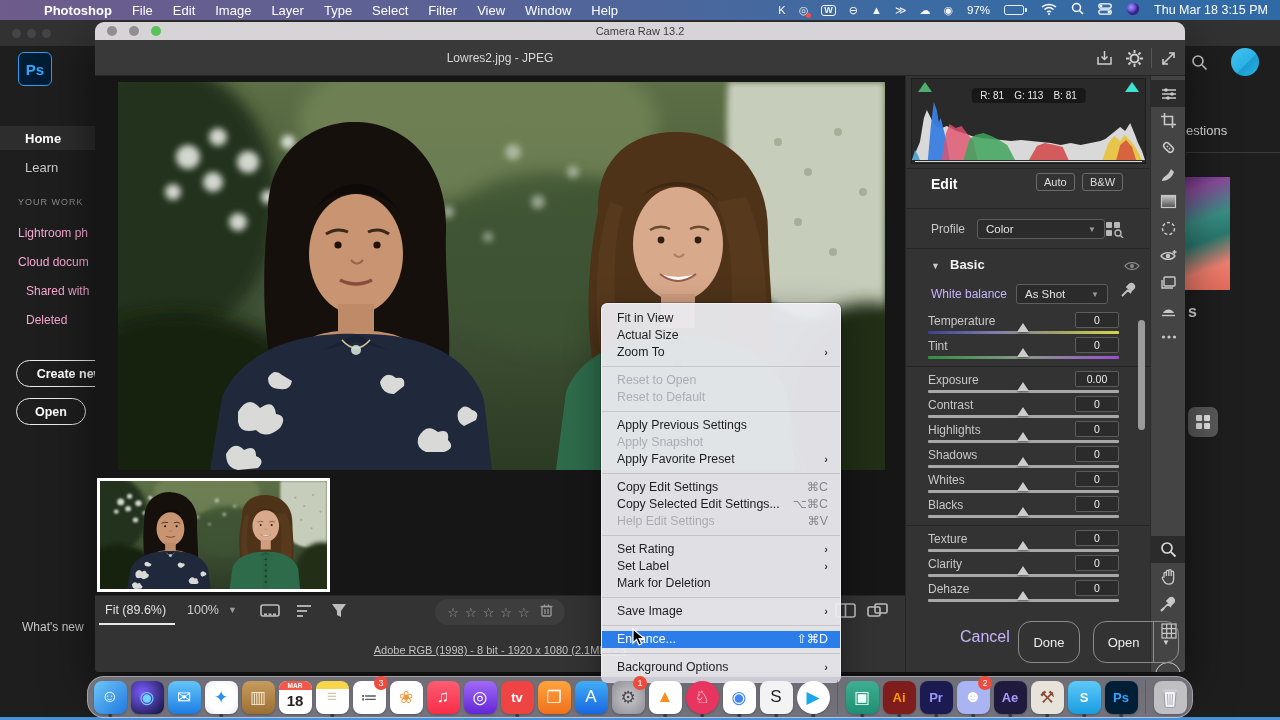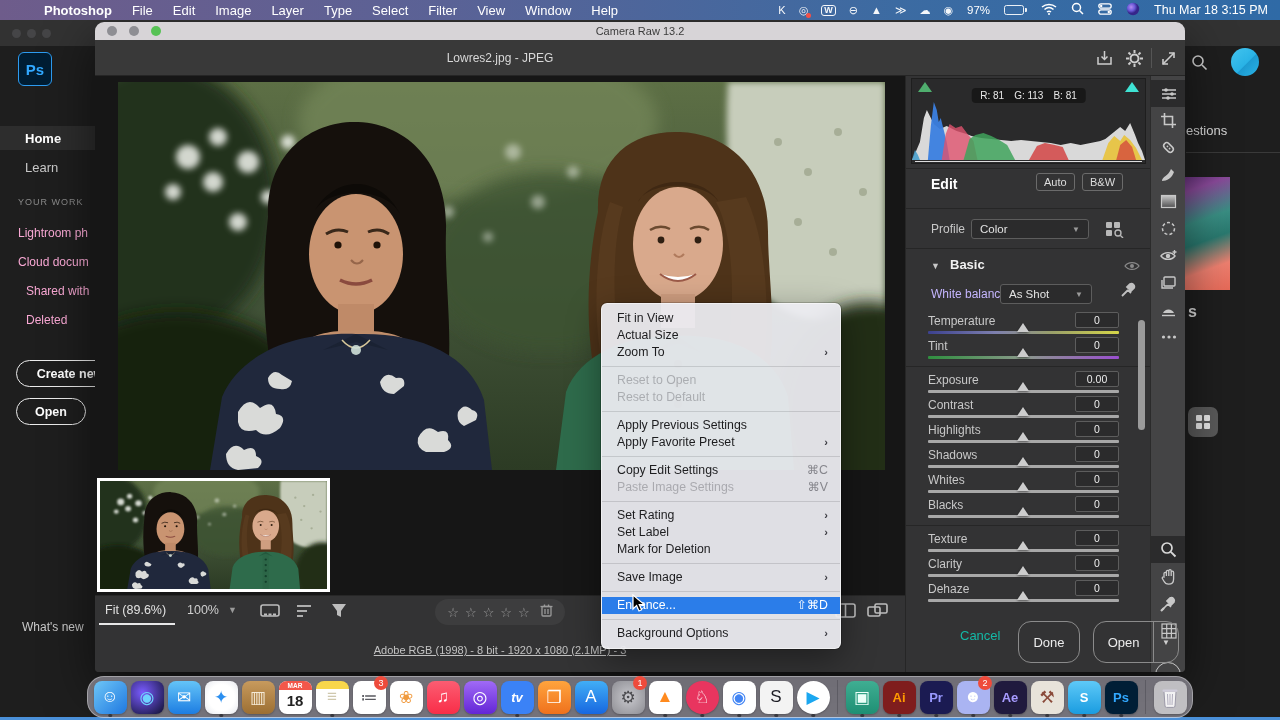--- a/index.html
+++ b/index.html
@@ -107,21 +107,21 @@
   .sl-track.temp { background:linear-gradient(90deg,#3c418f,#7d7fae 35%,#9aa06a 65%,#d6d648); }
   .sl-track.tint { background:linear-gradient(90deg,#2f8f3f,#8a998a 50%,#9a4fd0); }
   .sl-thumb { position:absolute; left:111px; top:11px; width:0; height:0;
     border-left:6px solid transparent; border-right:6px solid transparent; border-bottom:9px solid #cccccc;
     filter:drop-shadow(0 1px 1px rgba(0,0,0,.5)); }
   .sl-gap { width:245px; height:9px; position:relative; }
   .sl-gap::after { content:""; position:absolute; left:0; top:4px; width:245px; height:1px; background:#262626; }
   .pscroll { position:absolute; left:232px; top:244px; width:7px; height:110px; background:#9b9b9b; border-radius:4px; }
 
   .acr-buttons { position:absolute; left:810px; top:596px; }
-  .btn-cancel { position:absolute; left:55px; top:-44px; color:#14b8a6; font-size:13px; }
+  .btn-cancel { position:absolute; left:55px; top:-44px; color:#c4b5fd; font-size:16px; }
   .btn-pill { position:absolute; top:-51px; height:42px; border:1px solid #8b8b8b; border-radius:13px;
     color:#ececec; font-size:13px; display:flex; align-items:center; justify-content:center; background:transparent; }
   .btn-open-chev { border-left:1px solid #8b8b8b; height:100%; display:flex; align-items:center; padding:0 8px; font-size:8px; color:#cfcfcf; }
 
   
   .acr-tools { position:absolute; left:1055px; top:0; width:35px; height:596px; background:#444445; border-left:1px solid #2b2b2b; }
   .tool { position:relative; width:35px; height:27px; display:flex; align-items:center; justify-content:center; color:#c8c8c8; }
   .tool.active { background:#2b2b2c; }
   .tools-bottom { position:absolute; left:0; top:460px; width:35px; }
   .tool-collapse { position:absolute; left:4px; top:586px; width:26px; height:26px; border:1.5px solid #c8c8c8;
@@ -455,21 +455,21 @@
           <div class="hist-base"></div>
         </div>
         <div class="pdiv" style="top:92px"></div>
 
         <span class="edit-title">Edit</span>
         <button class="mini-btn" style="left:130px">Auto</button>
         <button class="mini-btn" style="left:176px">B&amp;W</button>
         <div class="pdiv" style="top:132px"></div>
 
         <span class="profile-label">Profile</span>
-        <div class="dropdown" style="left:65px; top:143px; width:118px">
+        <div class="dropdown" style="left:71px; top:143px; width:128px">
           <span>Color</span>
           <span class="dd-chev">▼</span>
         </div>
         <span class="panel-icon" style="left:200px; top:146px">
           <svg width="18" height="16" viewBox="0 0 18 16">
               <g fill="#b8b8b8">
                 <rect x="0" y="0" width="6" height="6" rx="1"></rect>
                 <rect x="8" y="0" width="6" height="6" rx="1"></rect>
                 <rect x="0" y="8" width="6" height="6" rx="1"></rect>
               </g>
@@ -482,21 +482,21 @@
         <span class="basic-chev">▼</span>
         <span class="basic-title">Basic</span>
         <span class="panel-icon" style="left:218px; top:182px">
           <svg width="16" height="12" viewBox="0 0 16 12">
               <path d="M1,6 C4,1.5 12,1.5 15,6 C12,10.5 4,10.5 1,6 Z" fill="none" stroke="#8a8a8a" stroke-width="1.3"></path>
               <circle cx="8" cy="6" r="2" fill="#8a8a8a"></circle>
             </svg>
         </span>
 
         <span class="wb-label">White balance</span>
-        <div class="dropdown" style="left:94px; top:208px; width:92px">
+        <div class="dropdown" style="left:110px; top:208px; width:92px">
           <span>As Shot</span>
           <span class="dd-chev">▼</span>
         </div>
         <span class="panel-icon" style="left:214px; top:206px">
           <svg width="16" height="16" viewBox="0 0 16 16">
               <path d="M2,14 L8,8 M8,8 L11,11 M10,2 a3,3 0 0 1 4,4 l-3,3 -4,-4 Z" stroke="#c0c0c0" stroke-width="1.8" fill="#c0c0c0"></path>
             </svg>
         </span>
 
         <div class="sliders-wrap" id="sliders">
@@ -709,31 +709,38 @@
       <div class="ctx-item disabled">
         <span class="lbl">Reset to Open</span>
       </div>
       <div class="ctx-item disabled">
         <span class="lbl">Reset to Default</span>
       </div>
       <div class="ctx-sep"></div>
       <div class="ctx-item">
         <span class="lbl">Apply Previous Settings</span>
       </div>
+      <div class="ctx-item disabled">
+        <span class="lbl">Apply Snapshot</span>
+      </div>
       <div class="ctx-item">
         <span class="lbl">Apply Favorite Preset</span>
         <span class="sub">›</span>
       </div>
       <div class="ctx-sep"></div>
       <div class="ctx-item">
         <span class="lbl">Copy Edit Settings</span>
         <span class="sc">⌘C</span>
       </div>
+      <div class="ctx-item">
+        <span class="lbl">Copy Selected Edit Settings...</span>
+        <span class="sc">⌥⌘C</span>
+      </div>
       <div class="ctx-item disabled">
-        <span class="lbl">Paste Image Settings</span>
+        <span class="lbl">Help Edit Settings</span>
         <span class="sc">⌘V</span>
       </div>
       <div class="ctx-sep"></div>
       <div class="ctx-item">
         <span class="lbl">Set Rating</span>
         <span class="sub">›</span>
       </div>
       <div class="ctx-item">
         <span class="lbl">Set Label</span>
         <span class="sub">›</span>
@@ -796,21 +803,21 @@
       <div class="dk">
         <div class="dk-tile" style="background: rgb(255, 255, 255); color: rgb(240, 154, 62);">❀</div>
       </div>
       <div class="dk">
         <div class="dk-tile" style="background: linear-gradient(rgb(251, 93, 114), rgb(249, 45, 72)); color: rgb(255, 255, 255);">♫</div>
       </div>
       <div class="dk">
         <div class="dk-tile" style="background: linear-gradient(rgb(160, 106, 246), rgb(99, 38, 214)); color: rgb(255, 255, 255);">◎</div>
       </div>
       <div class="dk">
-        <div class="dk-tile" style="background: #3b82f6; font-style: italic;">
+        <div class="dk-tile" style="background: #ef4444;">
           <span class="dk-letters" style="color: rgb(255, 255, 255);">tv</span>
         </div>
         <span class="dk-dot"></span>
       </div>
       <div class="dk">
         <div class="dk-tile" style="background: linear-gradient(rgb(255, 164, 61), rgb(239, 113, 29)); color: rgb(255, 255, 255);">❐</div>
       </div>
       <div class="dk">
         <div class="dk-tile" style="background: linear-gradient(rgb(65, 174, 246), rgb(23, 103, 224)); color: rgb(255, 255, 255);">A</div>
       </div>

